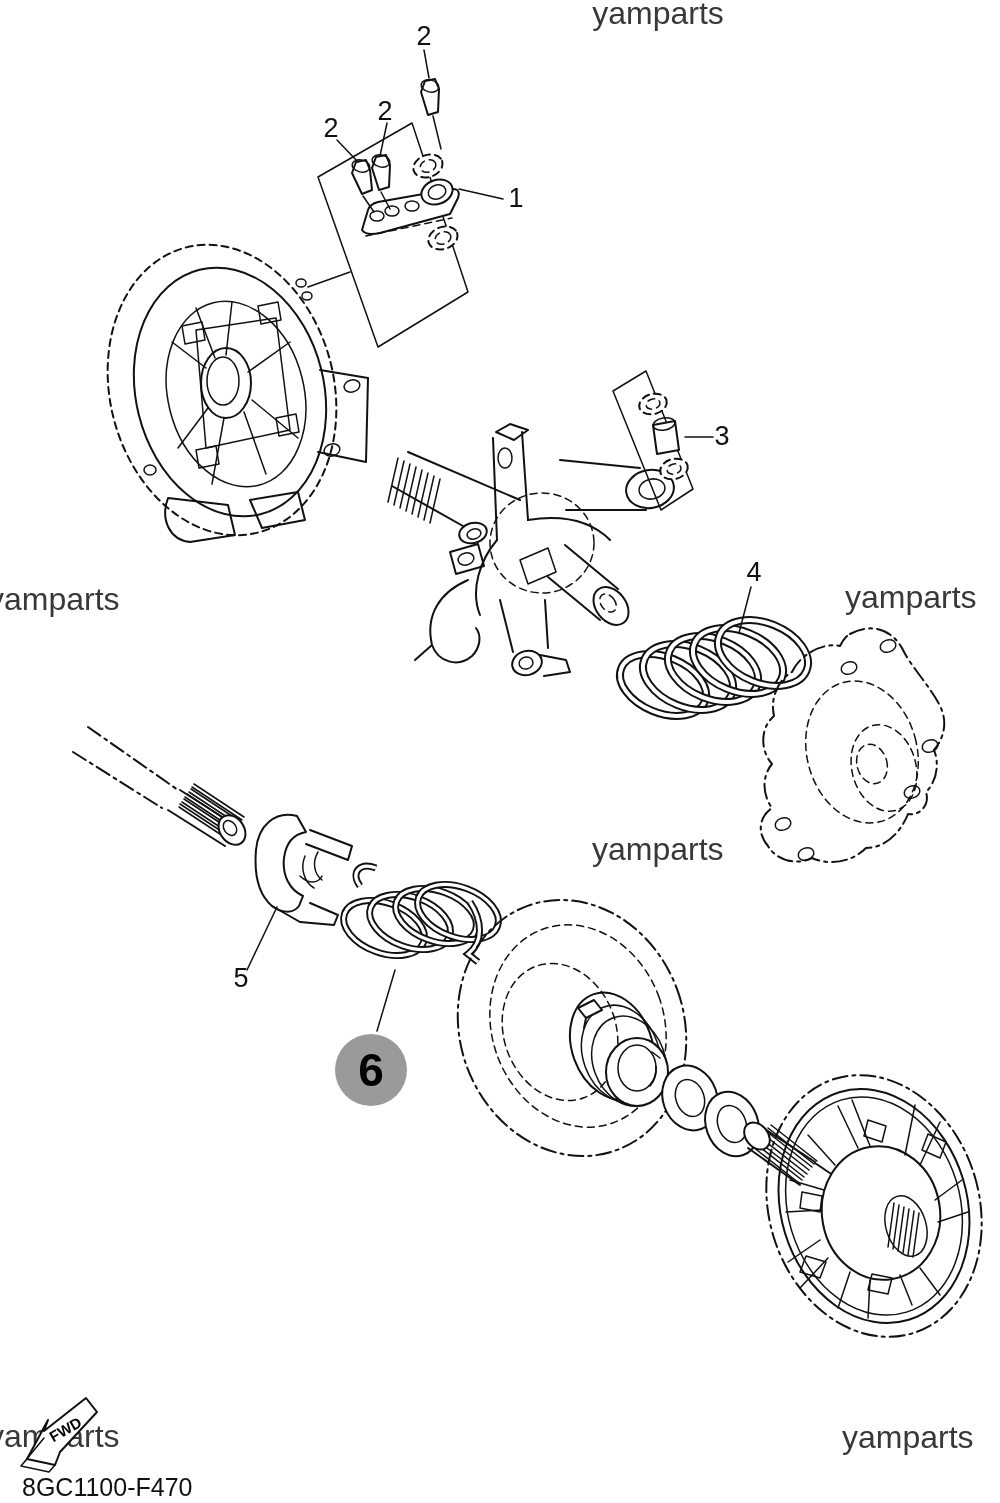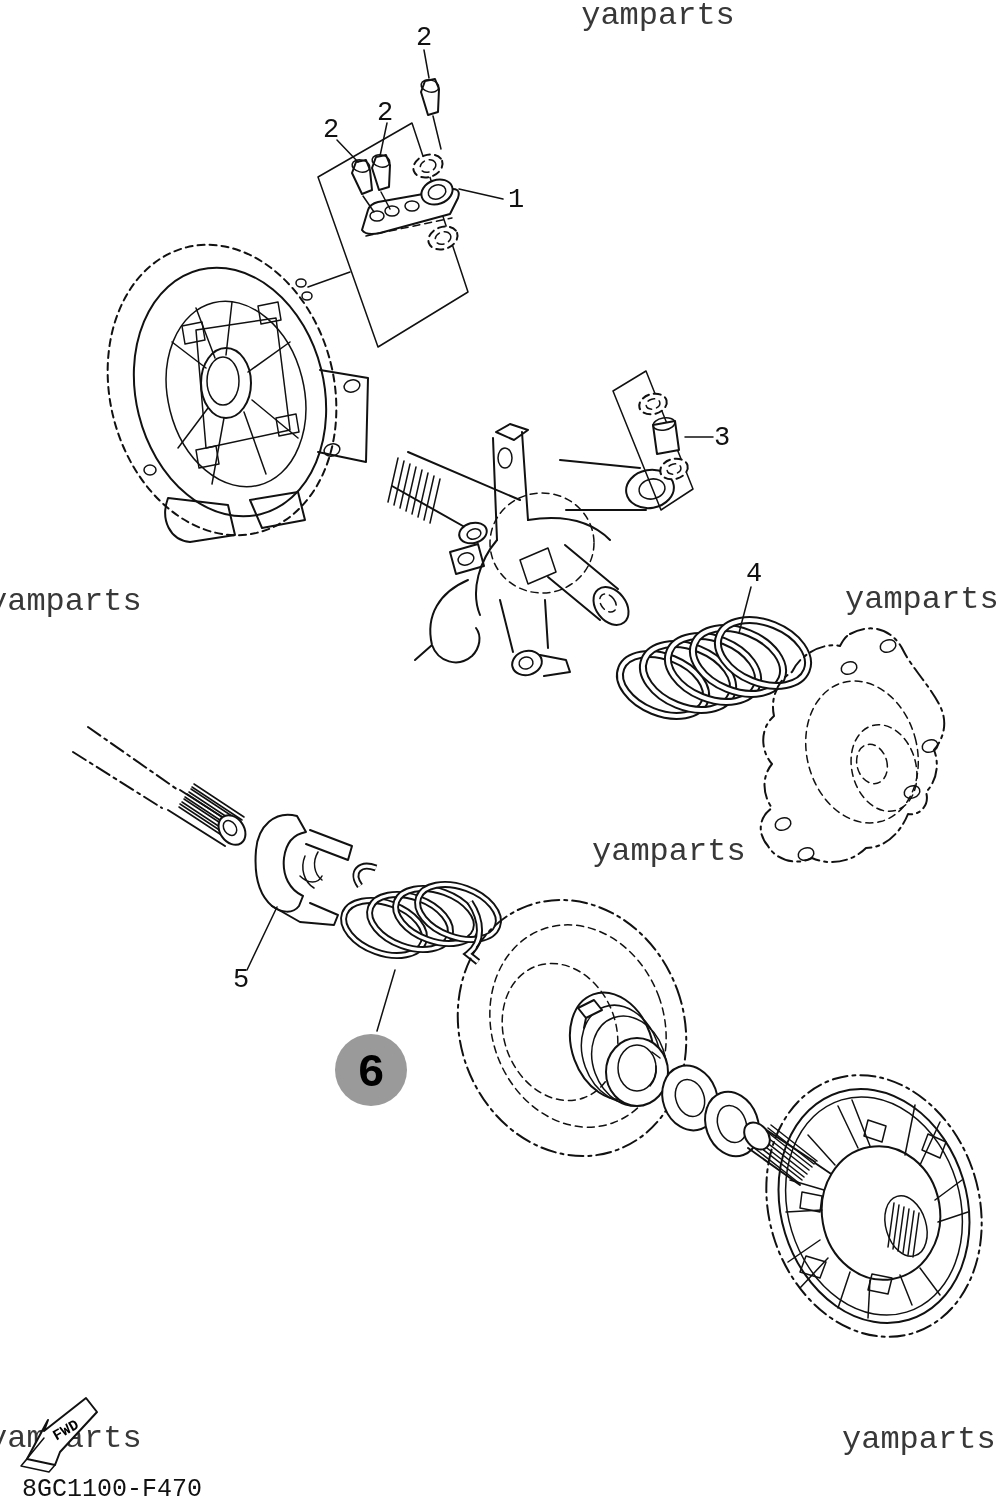--- a/index.html
+++ b/index.html
@@ -1,17 +1,17 @@
 <!DOCTYPE html>
 <html><head>
 <meta charset="utf-8">
 <style>
   html,body{margin:0;padding:0;background:#fff;}
   #stage{position:relative;width:1000px;height:1503px;background:#ffffff;overflow:hidden;
-         font-family:Liberation Mono, monospace;}
+         font-family:Liberation Sans, sans-serif;}
   svg{display:block}
   .ln{fill:none;stroke:#111;stroke-width:2;stroke-linejoin:round;stroke-linecap:round;}
   .th{stroke-width:1.5;}
   .wf{fill:#ffffff;}
   .dsh{stroke-dasharray:7 5;}
   .dd{stroke-dasharray:15 5 3 5;}
   .sb{fill:none;stroke:#111;stroke-width:8;}
   .sw{fill:none;stroke:#fff;stroke-width:4;}
   .sb2{fill:none;stroke:#111;stroke-width:7;}
   .sw2{fill:none;stroke:#fff;stroke-width:3.2;}

